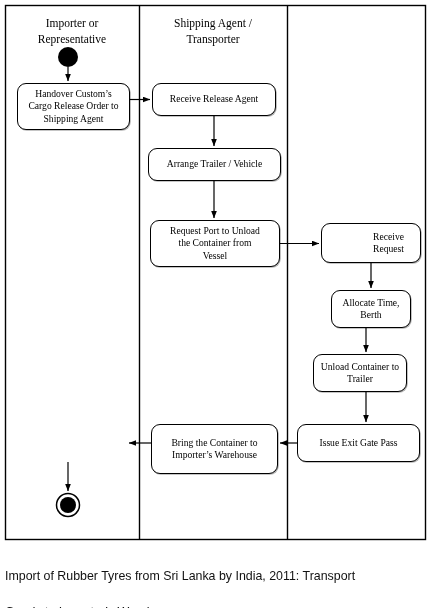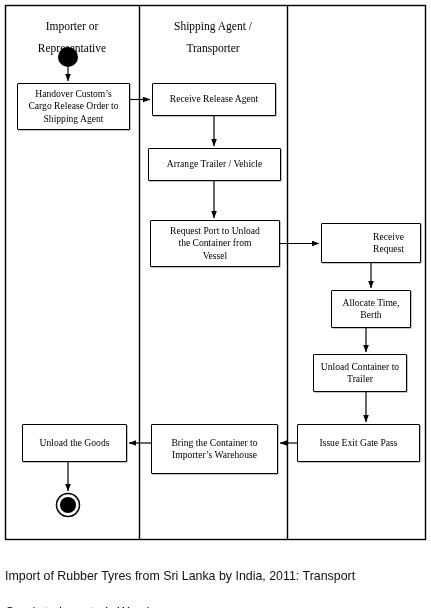--- a/index.html
+++ b/index.html
@@ -21,29 +21,29 @@
   #diagram-svg {
     position: absolute;
     left: 0;
     top: 0;
   }
   .lane-title {
     position: absolute;
     text-align: center;
     font-family: "Liberation Serif", "DejaVu Serif", serif;
     font-size: 11.5px;
-    line-height: 22px;
+    line-height: 16px;
     color: #000000;
     white-space: pre-line;
   }
   .node {
     position: absolute;
     box-sizing: border-box;
     border: 1.1px solid #000000;
-    border-radius: 1px;
+    border-radius: 9px;
     background: #ffffff;
     display: flex;
     align-items: center;
     justify-content: center;
     text-align: center;
     font-family: "Liberation Serif", "DejaVu Serif", serif;
     font-size: 9.6px;
     line-height: 12.4px;
     color: #000000;
     padding: 1px 3px;
@@ -130,21 +130,20 @@
 Berth</div>
 
   <div class="node" style="left:313px; top:354px; width:94px; height:38px;">Unload Container to
 Trailer</div>
 
   <div class="node" style="left:297px; top:424px; width:123px; height:38px;">Issue Exit Gate Pass</div>
 
   <div class="node" style="left:151px; top:424px; width:127px; height:50px;">Bring the Container to
 Importer’s Warehouse</div>
 
-  <div class="node" style="left:22px; top:424px; width:105px; height:38px;">Unload the Goods</div>
 
   <div class="caption">
     <div>Import of Rubber Tyres from Sri Lanka by India, 2011: Transport</div>
     <div>Goods to Importer’s Warehouse</div>
     
   </div>
 
 </div>
 
 </body></html>

